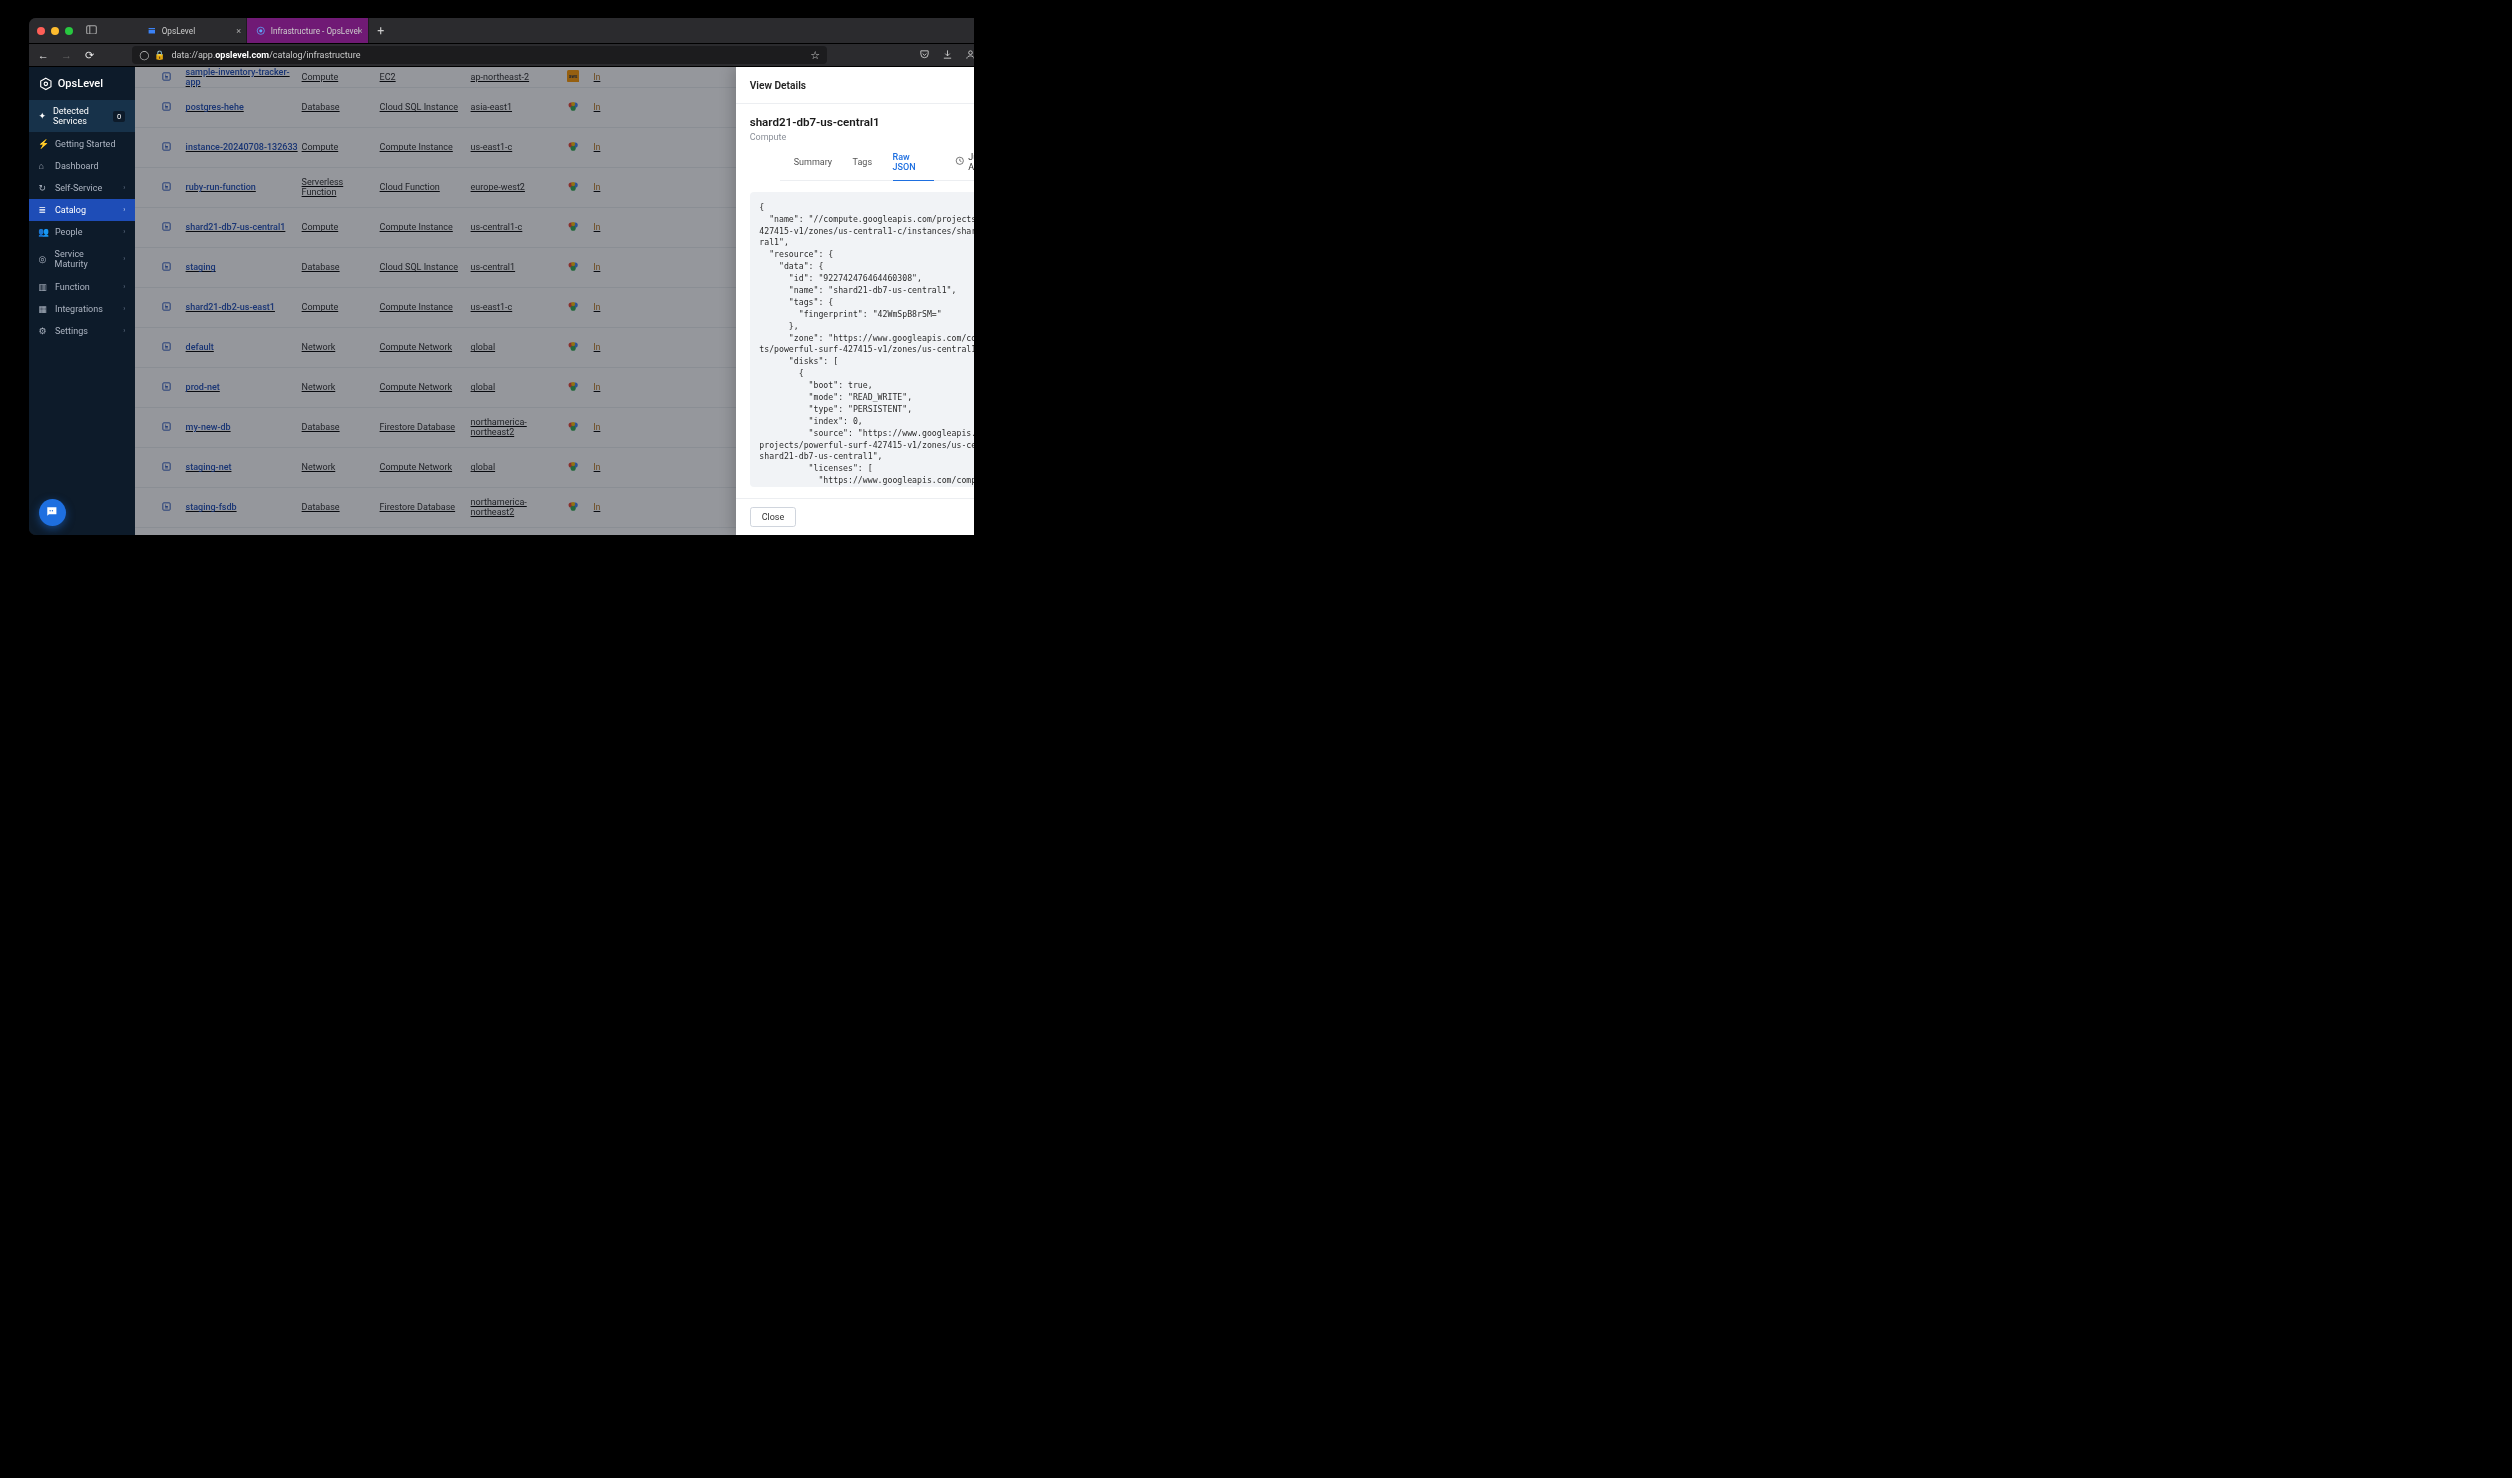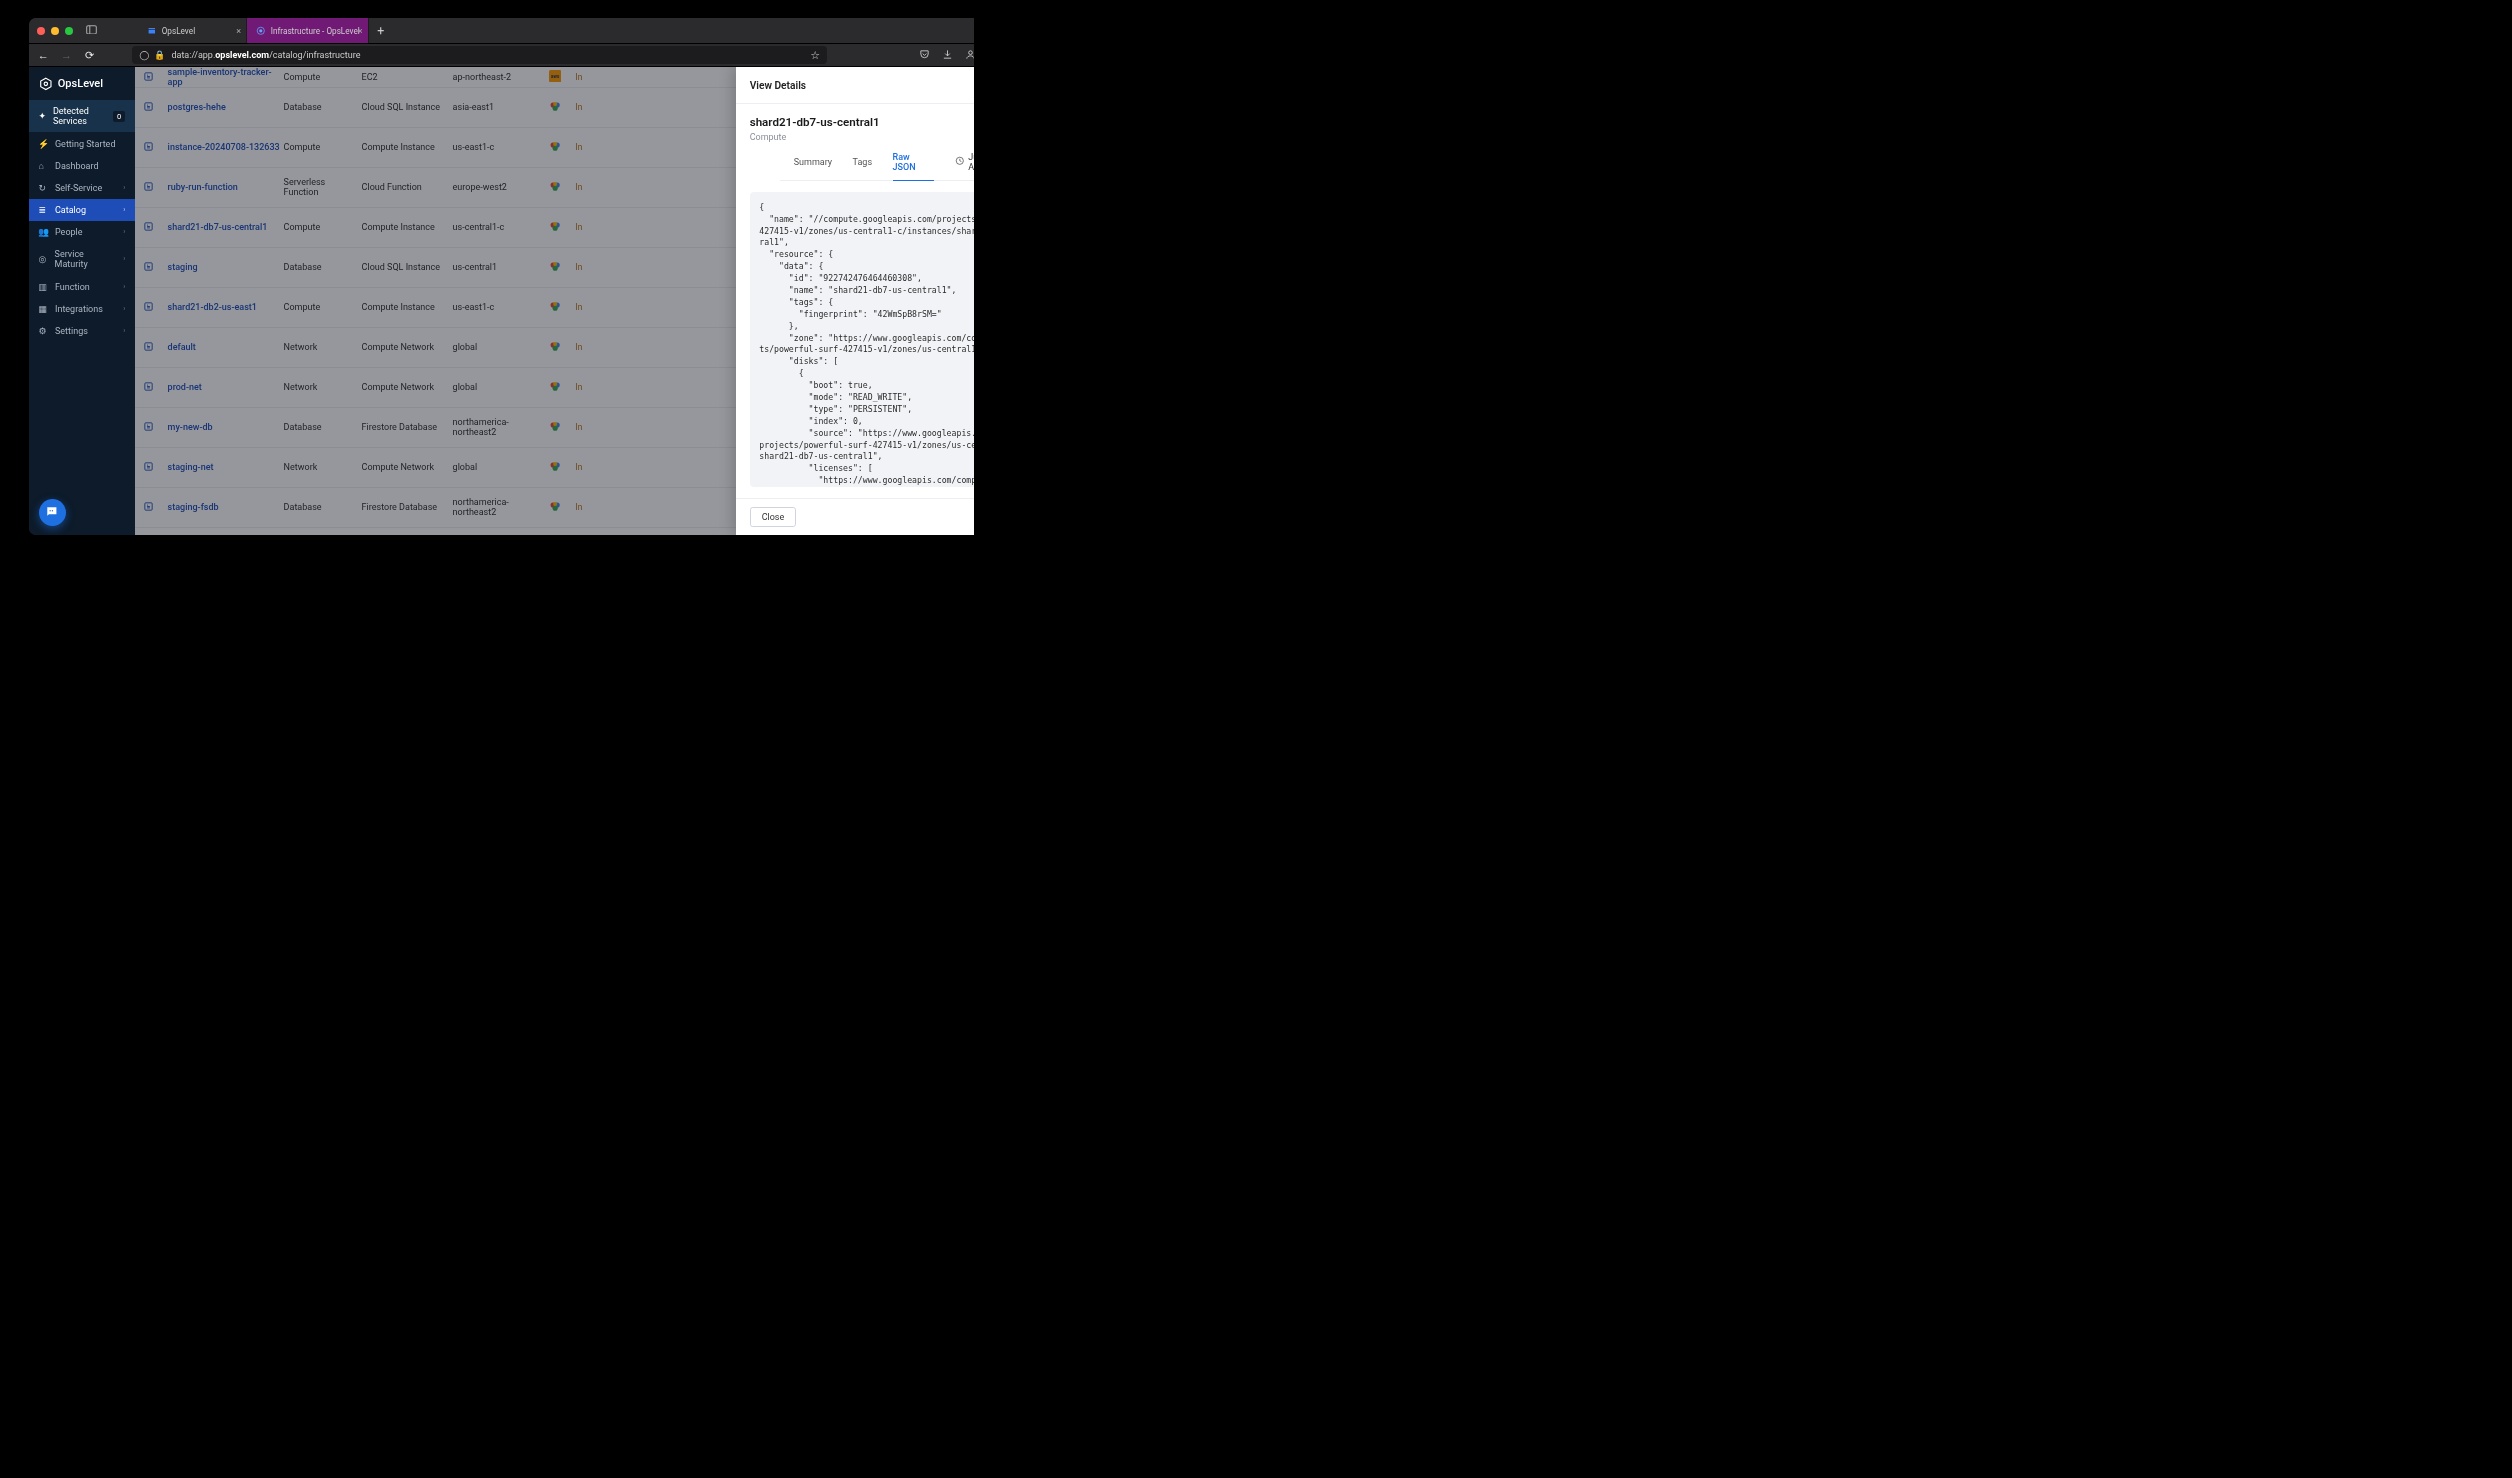--- a/index.html
+++ b/index.html
@@ -38,21 +38,21 @@
   .nav-item { display: flex; align-items: center; gap: 6.8px; padding: 6.1px 9.6px; font-size: 9px; color: #adb5c2; cursor: pointer; position: relative; }
   .nav-item.detected { background: #17324a; color:#fff; }
   .nav-item.detected .badge { background:#0d1b2a; border-radius:2px; padding:0.7px 4.1px; font-size:7.5px; margin-left:auto; }
   .nav-item.active { background: #1e4db7; color: #fff; }
   .nav-item .nicon { width: 9.6px; font-size: 9px; }
   .nav-item .chevr { margin-left: auto; font-size: 6.8px; color: #6b7a8f; }
   .nav-item.active .chevr { color: #d0dcf5; }
 
   .content { flex: 1; background: #fff; position: relative; overflow: hidden; }
   .table { width: 100%; font-size: 9px; }
-  .row { display: flex; align-items: center; height: 40px; border-bottom: 0.7px solid #eceef1; padding-left: 8px; }
+  .row { display: flex; align-items: center; height: 40px; border-bottom: 0.7px solid #eceef1; padding-left: 26px; text-decoration: underline; }
   .row .cell-icon { width: 24.6px; color: #1e4db7; }
   .row .cell-name { width: 116px; color: #1e4db7; font-weight: 500; }
   .row .cell-name a { color: #1e4db7; text-decoration:none; }
   .row .cell-type { width: 78px; color: #2b2b2b; }
   .row .cell-sub { width: 91px; color: #2b2b2b; }
   .row .cell-zone { width: 96px; color: #2b2b2b; }
   .row .cell-int { width: 27px; }
   .row .cell-int .cloudicon { width:12.3px; height:12.3px; display:inline-block; }
   .dim-overlay { position:absolute; inset:0; background: rgba(20,25,35,0.45); }
 

